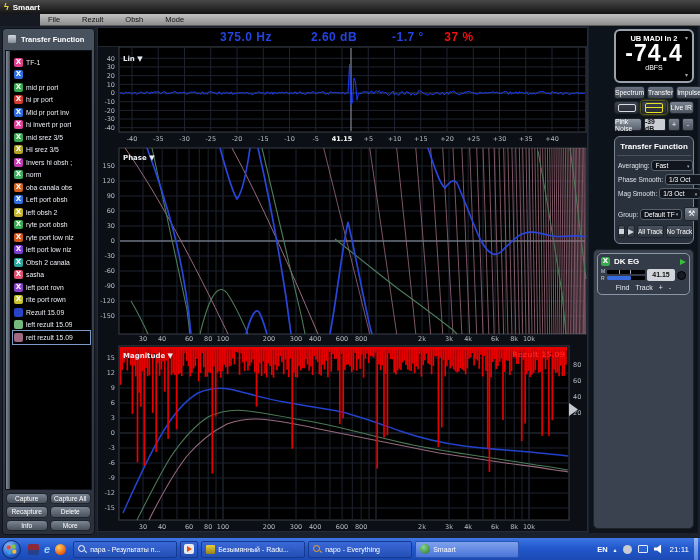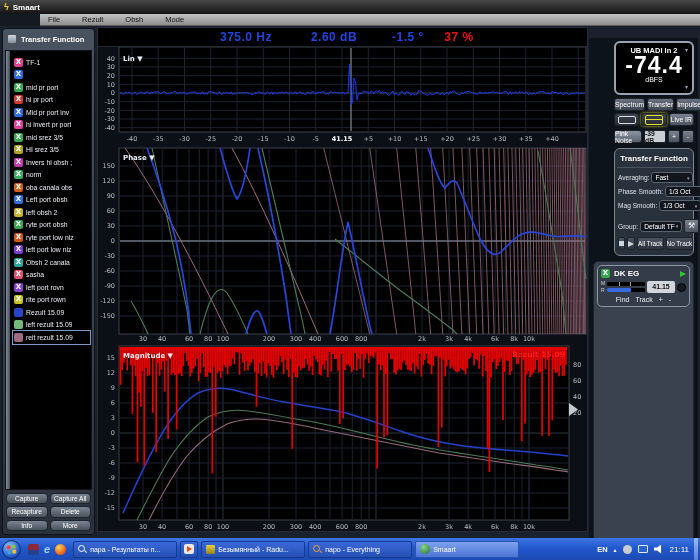--- a/index.html
+++ b/index.html
@@ -39,21 +39,21 @@
     border:1px solid #1e242c;border-radius:4px;color:#fff;font-size:6.6px;
     display:flex;align-items:center;justify-content:center;}
 
   
   .center{position:absolute;left:97px;top:1px;width:491px;height:505px;background:#0c0f15;border:1px solid #242b36;box-sizing:border-box;}
   .readout-bar{position:absolute;left:0;top:0;width:489px;height:18px;background:#000;border-bottom:1px solid #20262e;}
   .ro{position:absolute;top:2px;font-size:12px;font-weight:bold;transform:translateX(-50%);letter-spacing:0.5px;}
   #plots-svg{position:absolute;left:0;top:19px;}
 
   
-  .rightpanel{position:absolute;left:589px;top:12px;width:109px;height:507px;background:#0d131b;
+  .rightpanel{position:absolute;left:589px;top:0;width:109px;height:507px;background:#0d131b;
     border:1px solid #10141a;box-sizing:border-box;color:#fff;padding-left:21px;}
   .meterbox{margin:2px 3px;background:#000;border:2px solid #9aa2ae;border-radius:6px;height:50px;position:relative;}
   .mb-name{text-align:center;font-size:7.5px;font-weight:bold;margin-top:3px;}
   .mb-val{text-align:center;font-size:23px;font-weight:bold;line-height:21px;letter-spacing:1px;}
   .mb-unit{text-align:center;font-size:7px;}
   .mb-arrow{position:absolute;right:4px;color:#9aa2ae;font-size:6px;}
   .tabs{display:flex;gap:2px;margin:3px 3px 2px;}
   .tab{flex:1;text-align:center;font-size:6.8px;color:#fff;padding:2px 0;
     background:linear-gradient(#6a7380,#3e4650);border:1px solid #1e242c;border-radius:3px;}
   .iconrow{display:flex;gap:2px;margin:2px 3px;height:13px;}
@@ -269,21 +269,21 @@
         <div class="sb-btn">Delete</div>
         <div class="sb-btn">Info</div>
         <div class="sb-btn">More</div>
       </div>
     </div>
 
     <div class="center">
       <div class="readout-bar">
         <span class="ro" style="left:148px;color:#2244e0;">375.0 Hz</span>
         <span class="ro" style="left:236px;color:#2244e0;">2.60 dB</span>
-        <span class="ro" style="left:310px;color:#2244e0;">-1.5 °</span>
+        <span class="ro" style="left:310px;color:#2244e0;">-1.7 °</span>
         <span class="ro" style="left:361px;color:#ee1111;">37 %</span>
       </div>
       <svg id="plots-svg" width="491" height="486" viewBox="97 46 491 486">
           <rect x="118" y="46" width="467" height="85" fill="#000" stroke="#3a424d"></rect>
           <rect x="118" y="147" width="467" height="186" fill="#000" stroke="#3a424d"></rect>
           <rect x="118" y="345" width="450" height="174" fill="#000" stroke="#3a424d"></rect>
           <line x1="131" y1="47" x2="131" y2="130" stroke="#1d2330"></line>
           <line x1="157.25" y1="47" x2="157.25" y2="130" stroke="#1d2330"></line>
           <line x1="183.5" y1="47" x2="183.5" y2="130" stroke="#1d2330"></line>
           <line x1="209.75" y1="47" x2="209.75" y2="130" stroke="#1d2330"></line>

